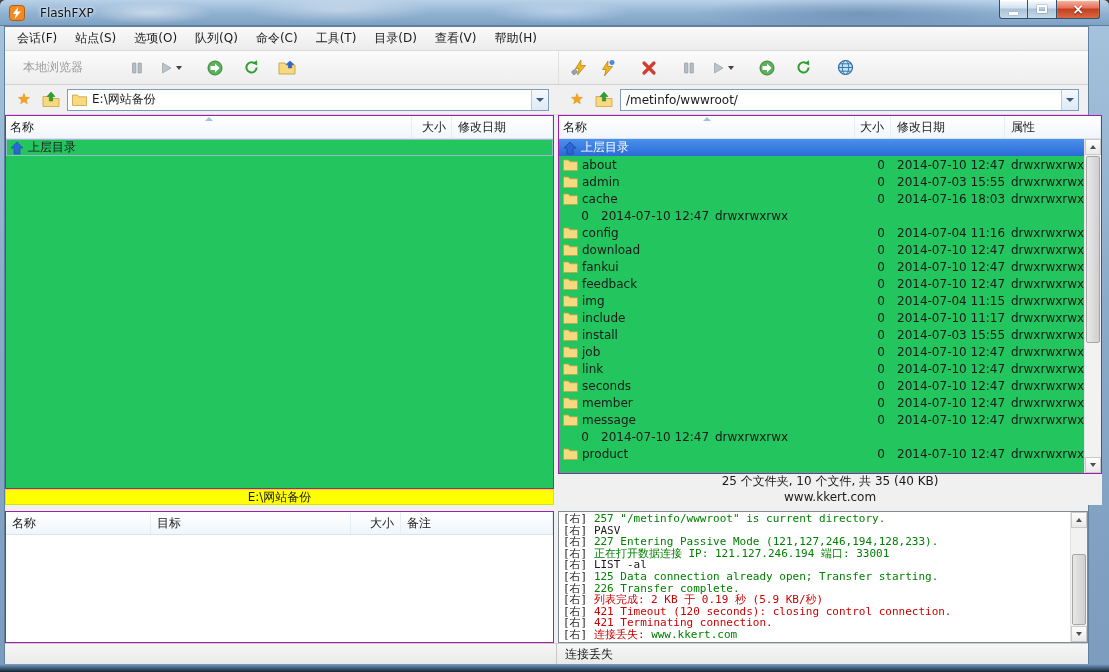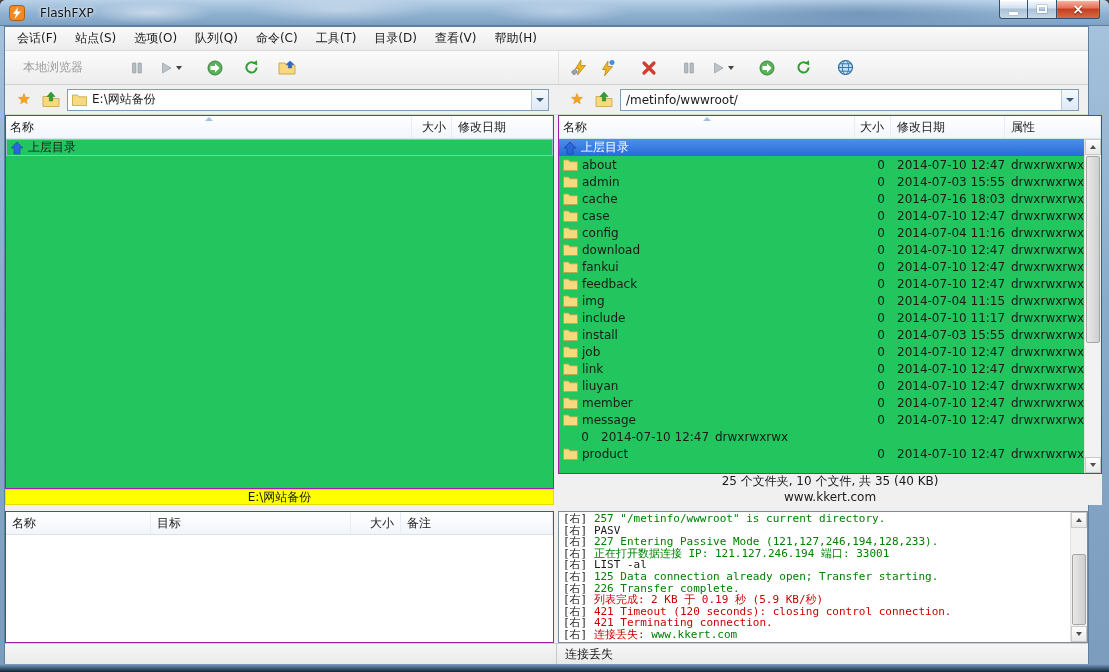--- a/index.html
+++ b/index.html
@@ -420,28 +420,20 @@
                       </svg>
                     </span>
                     <span class="fname">cache</span>
                   </span>
     <span class="cell c-sz">0</span>
     <span class="cell c-dt">2014-07-16 18:03</span>
     <span class="cell c-at">drwxrwxrwx</span>
   </div>
 
   <div class="row">
-    <span class="cell c-nm">
-                    <span class="ic">
-                      <svg width="15" height="13" viewBox="0 0 15 13">
-                        <path d="M0.5 2 h5 l1.3 1.8 H14.5 v8.7 H0.5 z" fill="#f7d980" stroke="#c9a23f" stroke-width="0.8"></path>
-                      </svg>
-                    </span>
-                    <span class="fname">case</span>
-                  </span>
     <span class="cell c-sz">0</span>
     <span class="cell c-dt">2014-07-10 12:47</span>
     <span class="cell c-at">drwxrwxrwx</span>
   </div>
 
   <div class="row">
     <span class="cell c-nm">
                     <span class="ic">
                       <svg width="15" height="13" viewBox="0 0 15 13">
                         <path d="M0.5 2 h5 l1.3 1.8 H14.5 v8.7 H0.5 z" fill="#f7d980" stroke="#c9a23f" stroke-width="0.8"></path>
@@ -566,21 +558,21 @@
     <span class="cell c-at">drwxrwxrwx</span>
   </div>
 
   <div class="row">
     <span class="cell c-nm">
                     <span class="ic">
                       <svg width="15" height="13" viewBox="0 0 15 13">
                         <path d="M0.5 2 h5 l1.3 1.8 H14.5 v8.7 H0.5 z" fill="#f7d980" stroke="#c9a23f" stroke-width="0.8"></path>
                       </svg>
                     </span>
-                    <span class="fname">liuyan</span>
+                    <span class="fname">seconds</span>
                   </span>
     <span class="cell c-sz">0</span>
     <span class="cell c-dt">2014-07-10 12:47</span>
     <span class="cell c-at">drwxrwxrwx</span>
   </div>
 
   <div class="row">
     <span class="cell c-nm">
                     <span class="ic">
                       <svg width="15" height="13" viewBox="0 0 15 13">

